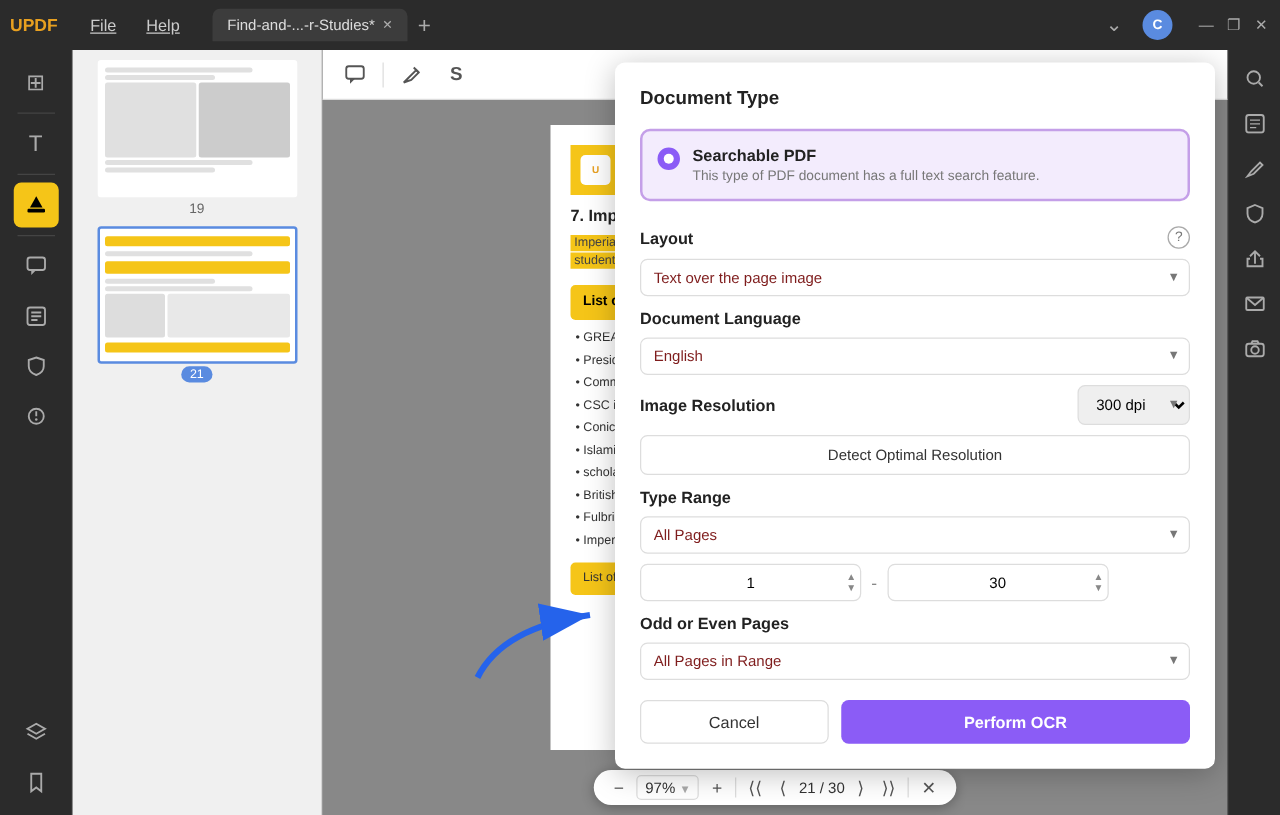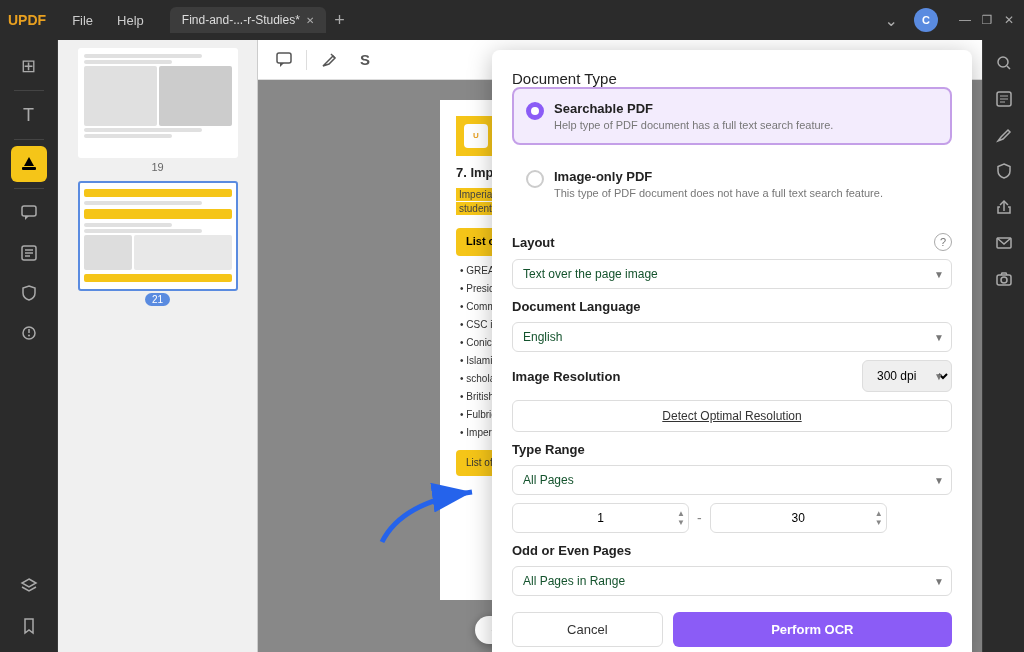--- a/index.html
+++ b/index.html
@@ -4,21 +4,21 @@
   <style>
     * { box-sizing: border-box; margin: 0; padding: 0; }
     body { font-family: -apple-system, BlinkMacSystemFont, 'Segoe UI', sans-serif; background: #1e1e1e; color: #333; overflow: hidden; width: 1024px; height: 652px; }
 
     
     .titlebar {
       display: flex; align-items: center; height: 40px; background: #2b2b2b; color: #ccc;
       padding: 0 8px; gap: 8px; position: relative; z-index: 100;
     }
     .titlebar-logo { color: #e8a020; font-weight: bold; font-size: 14px; margin-right: 8px; }
-    .titlebar-menu { display: flex; gap: 4px; }
+    .titlebar-menu { display: flex; gap: 4px; text-decoration: underline; }
     .titlebar-menu span { font-size: 13px; padding: 4px 10px; cursor: pointer; border-radius: 4px; }
     .titlebar-tabs { display: flex; margin-left: 8px; }
     .tab-item { display: flex; align-items: center; gap: 6px; background: #3c3c3c; border-radius: 6px 6px 0 0; padding: 6px 12px; font-size: 12px; color: #ddd; cursor: pointer; }
     .tab-close { font-size: 10px; cursor: pointer; opacity: 0.7; }
     .tab-add { background: transparent; border: none; color: #aaa; font-size: 18px; cursor: pointer; padding: 0 8px; }
     .titlebar-spacer { flex: 1; }
     .titlebar-dropdown { color: #aaa; cursor: pointer; margin-right: 8px; }
     .titlebar-avatar { width: 24px; height: 24px; background: #5a8be0; border-radius: 50%; display: flex; align-items: center; justify-content: center; color: white; font-size: 11px; font-weight: bold; }
     .titlebar-winbtns { display: flex; gap: 8px; margin-left: 12px; }
     .winbtn { width: 14px; height: 14px; cursor: pointer; color: #aaa; font-size: 12px; display: flex; align-items: center; justify-content: center; }
@@ -92,42 +92,42 @@
     
     .modal-overlay {
       position: absolute; top: 0; left: 0; right: 0; bottom: 0;
       display: flex; align-items: flex-start; justify-content: flex-end;
       padding: 10px; z-index: 50;
     }
     .modal {
       background: #fff; border-radius: 8px; box-shadow: 0 4px 24px rgba(0,0,0,0.25);
       width: 480px; padding: 20px; margin-top: 0;
     }
-    .modal-title { font-size: 15px; font-weight: 400; color: #222; }
+    .modal-title { font-size: 15px; font-weight: 700; color: #222; margin-bottom: 16px; }
 
     .doc-type-options { display: flex; flex-direction: column; gap: 10px; margin-bottom: 20px; }
     .doc-type-option { display: flex; align-items: flex-start; gap: 10px; padding: 12px; border: 2px solid transparent; border-radius: 8px; cursor: pointer; }
     .doc-type-option.selected { background: #f3ecfd; border-color: #c49fe8; }
     .radio-circle { width: 18px; height: 18px; border-radius: 50%; border: 2px solid #ccc; display: flex; align-items: center; justify-content: center; margin-top: 1px; flex-shrink: 0; }
     .radio-circle.checked { border-color: #8b5cf6; background: #8b5cf6; }
     .radio-inner { width: 8px; height: 8px; background: white; border-radius: 50%; }
     .doc-type-text { flex: 1; }
     .doc-type-label { font-size: 13px; font-weight: 600; color: #222; }
     .doc-type-desc { font-size: 11px; color: #777; margin-top: 3px; }
 
     
     .layout-section { margin-bottom: 0; }
     .section-row { display: flex; align-items: center; justify-content: space-between; margin-bottom: 8px; }
     .section-label { font-size: 13px; font-weight: 600; color: #222; }
     .help-icon { width: 18px; height: 18px; border-radius: 50%; border: 1px solid #aaa; display: flex; align-items: center; justify-content: center; font-size: 11px; color: #777; cursor: pointer; }
 
     .select-wrapper { position: relative; }
     .select-field {
       width: 100%; padding: 7px 30px 7px 10px; border: 1px solid #ddd; border-radius: 6px;
-      font-size: 12px; color: #14532d; background: #fff; appearance: none; cursor: pointer;
+      font-size: 12px; color: #7f1d1d; background: #fff; appearance: none; cursor: pointer;
     }
     .select-arrow { position: absolute; right: 8px; top: 50%; transform: translateY(-50%); font-size: 10px; color: #777; pointer-events: none; }
 
     .btn-detect {
       width: 100%; padding: 8px; border: 1px solid #ddd; border-radius: 6px; background: #fff;
       font-size: 12px; color: #333; cursor: pointer; text-align: center;
     }
 
     .number-input-wrapper { position: relative; display: flex; align-items: center; }
     .number-arrows { position: absolute; right: 4px; display: flex; flex-direction: column; gap: 1px; }
@@ -338,28 +338,21 @@
       <div class="modal">
         <div class="modal-title">Document Type</div>
 
         <div class="doc-type-options">
           <div class="doc-type-option selected">
             <div class="radio-circle checked">
               <div class="radio-inner"></div>
             </div>
             <div class="doc-type-text">
               <div class="doc-type-label">Searchable PDF</div>
-              <div class="doc-type-desc">Help type of PDF document has a full text search feature.</div>
-            </div>
-          </div>
-          <div class="doc-type-option">
-            <div class="radio-circle"></div>
-            <div class="doc-type-text">
-              <div class="doc-type-label">Image-only PDF</div>
-              <div class="doc-type-desc">This type of PDF document does not have a full text search feature.</div>
+              <div class="doc-type-desc">This type of PDF document has a full text search feature.</div>
             </div>
           </div>
         </div>
 
         <div class="layout-section">
           <div class="section-row">
             <span class="section-label">Layout</span>
             <div class="help-icon">?</div>
           </div>
           <div class="select-wrapper" style="margin-bottom:10px;">
@@ -390,21 +383,21 @@
             <div class="select-wrapper">
               <select class="dpi-select">
                 <option>72 dpi</option>
                 <option>150 dpi</option>
                 <option selected="">300 dpi</option>
                 <option>600 dpi</option>
               </select>
               <span class="select-arrow">▼</span>
             </div>
           </div>
-          <button class="btn-detect" style="margin-bottom:10px;text-decoration:underline;">Detect Optimal Resolution</button>
+          <button class="btn-detect" style="margin-bottom:10px;">Detect Optimal Resolution</button>
 
           
           <div class="section-row">
             <span class="section-label">Type Range</span>
           </div>
           <div class="select-wrapper" style="margin-bottom:8px;">
             <select class="select-field">
               <option>All Pages</option>
               <option>Custom Range</option>
             </select>

